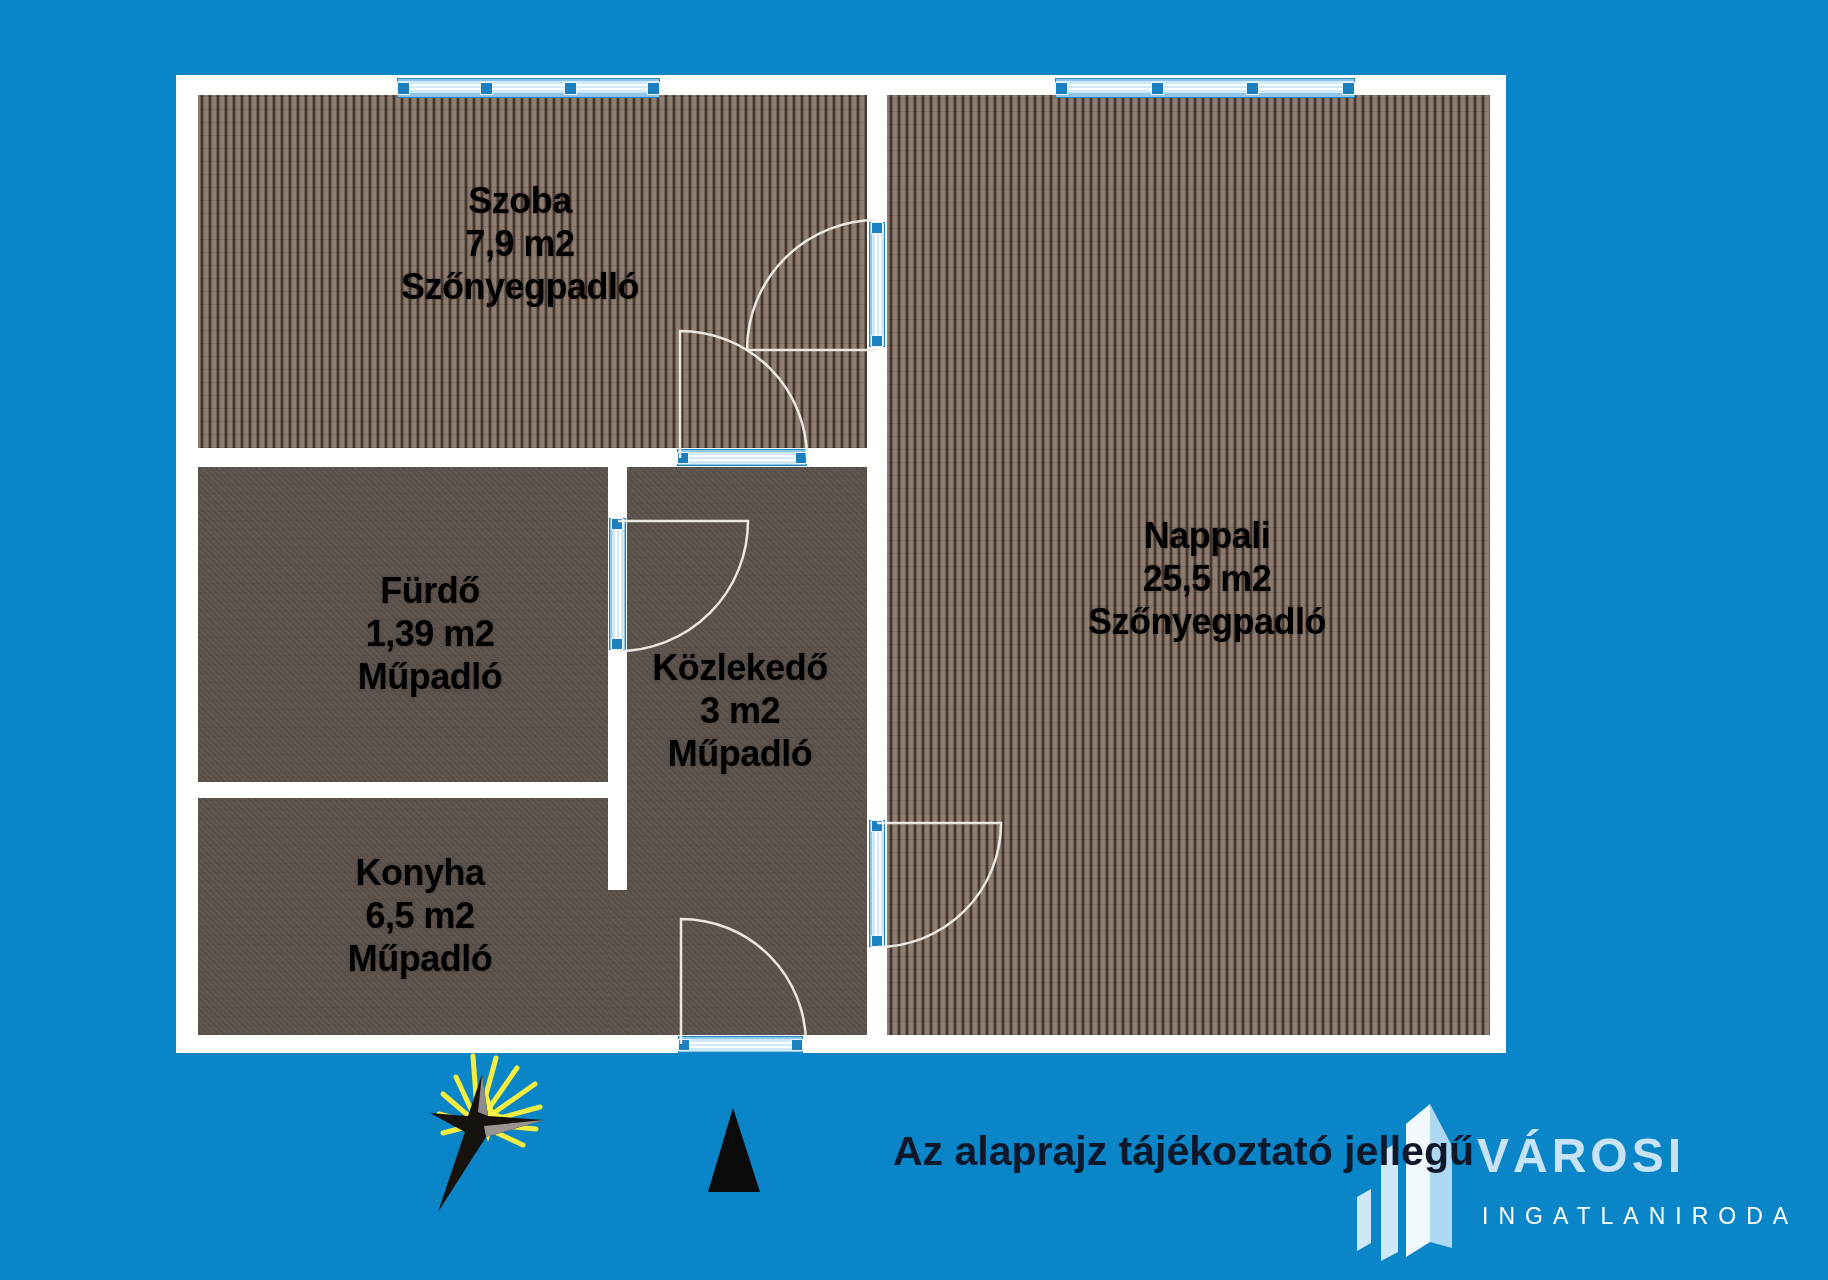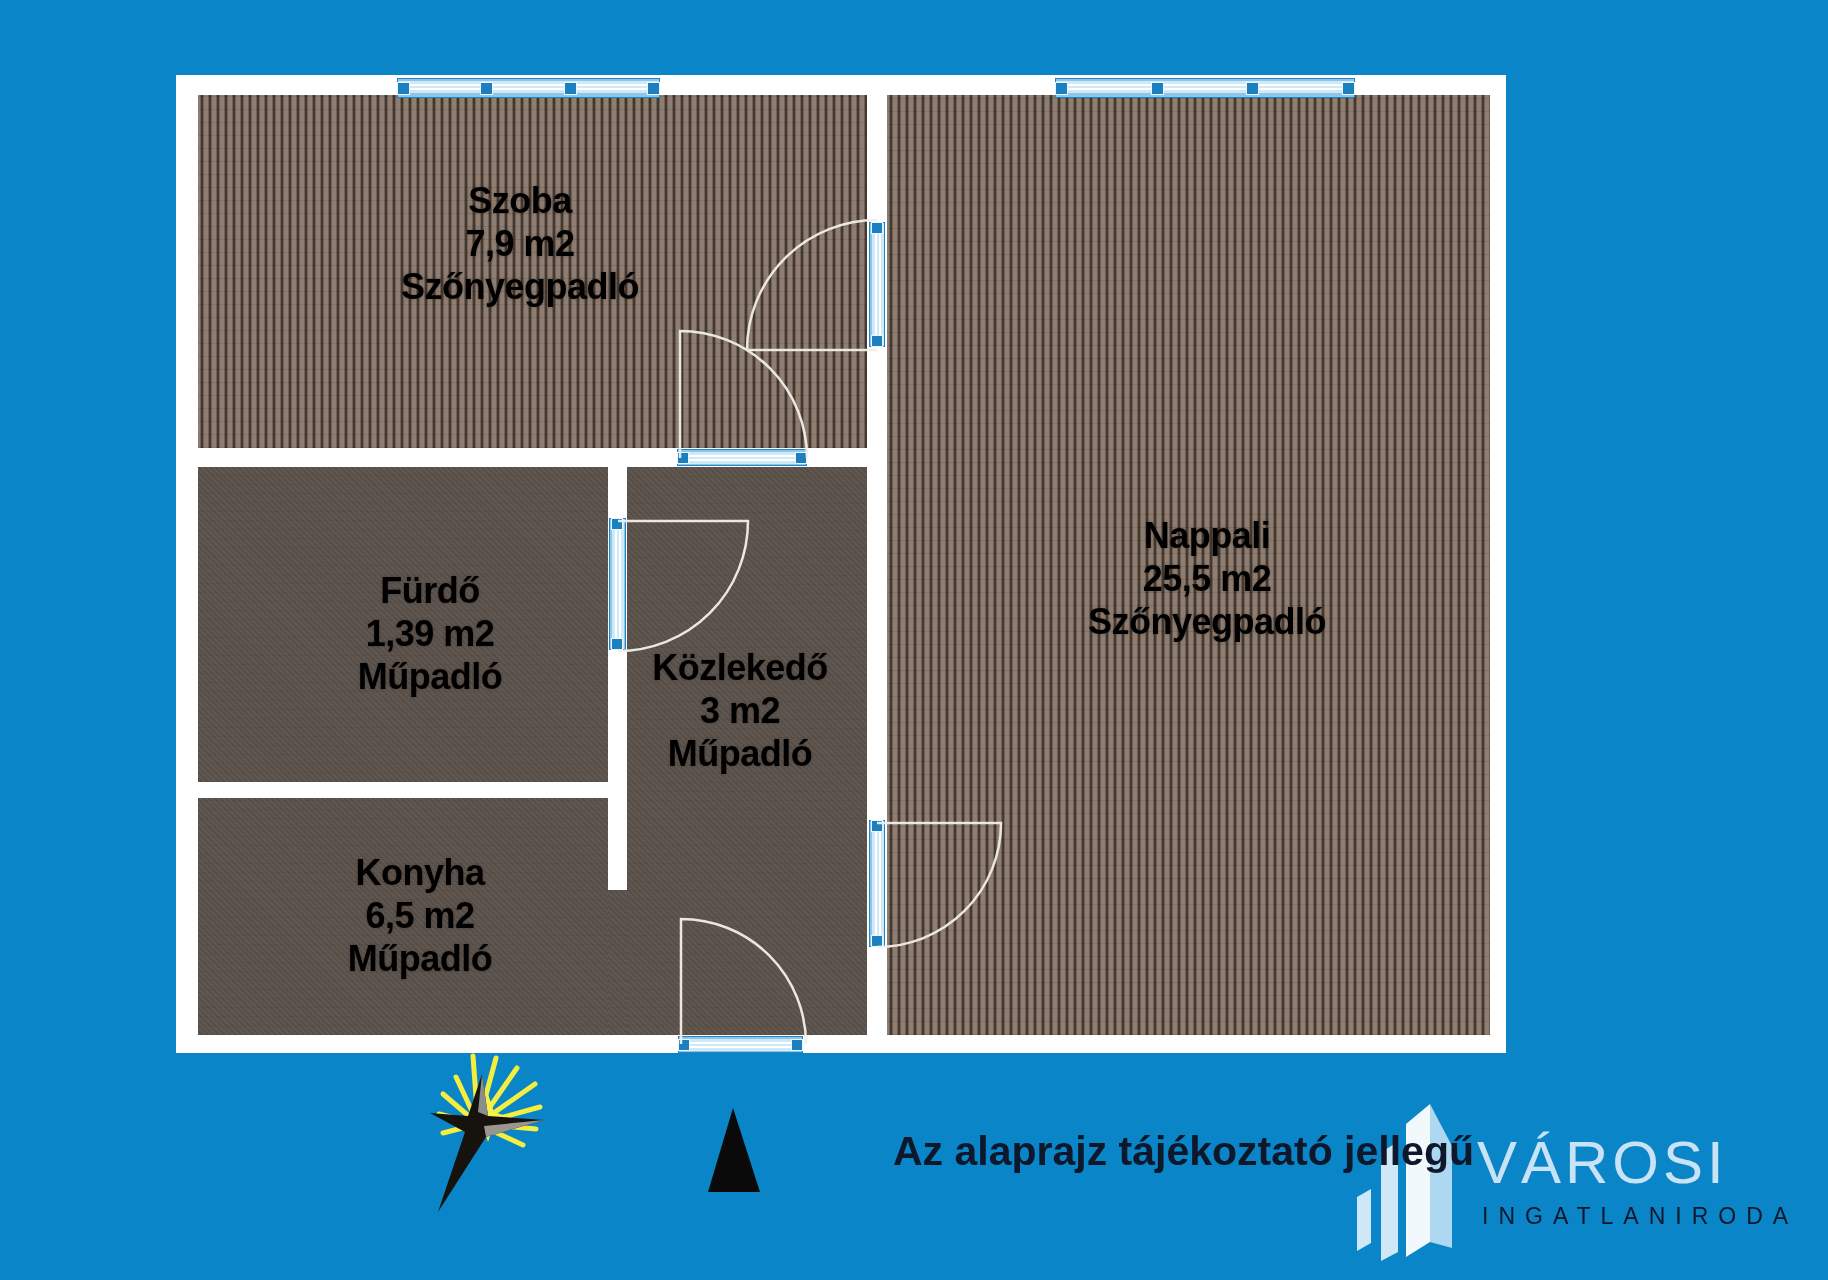--- a/index.html
+++ b/index.html
@@ -48,26 +48,26 @@
   
   #overlay{ position:absolute; left:0; top:0; }
   
   #disclaimer{
     position:absolute; left:893px; top:1128px;
     color:#0f172a; font-weight:bold; font-size:41px; white-space:nowrap;
     z-index:5;
   }
   #logo-title{
     position:absolute; left:1477px; top:1128px;
-    color:#c7e3f5; font-weight:normal; font-size:60px; letter-spacing:4px;
+    color:#c7e3f5; font-weight:bold; font-size:48px; letter-spacing:4px;
     white-space:nowrap; z-index:4;
   }
   #logo-subtitle{
     position:absolute; left:1482px; top:1203px;
-    color:#0f172a; font-weight:normal; font-size:23px; letter-spacing:10px;
+    color:#ffffff; font-weight:normal; font-size:23px; letter-spacing:10px;
     white-space:nowrap; z-index:4;
   }
 </style>
 </head>
 <body>
 
 <div id="canvas">
 
   <div id="plan">
 

